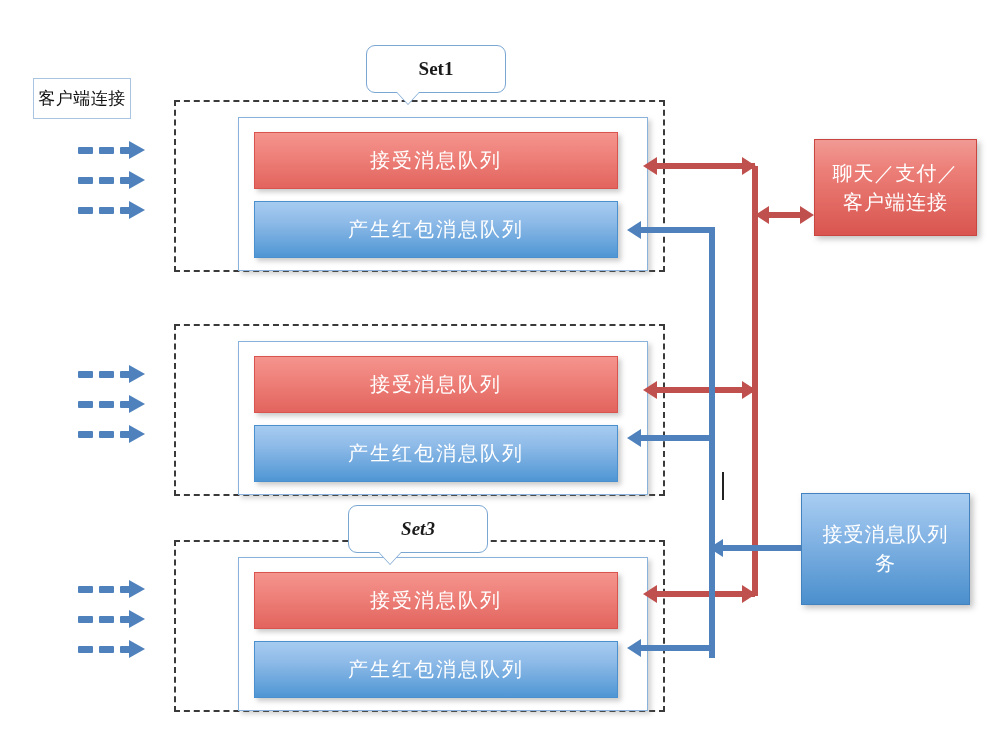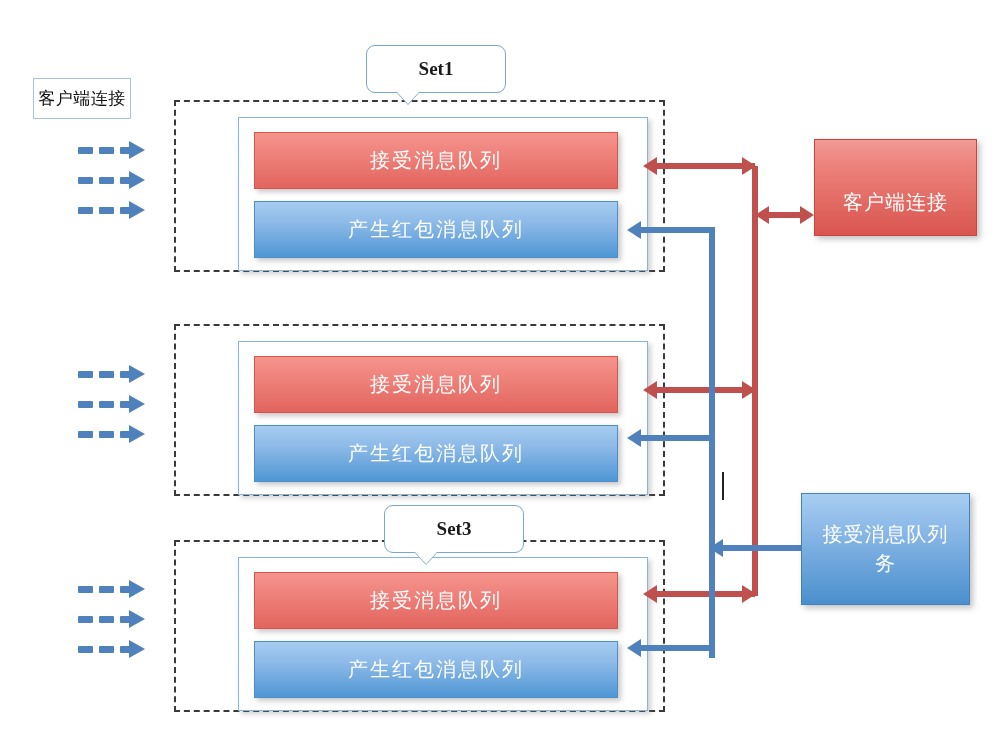--- a/index.html
+++ b/index.html
@@ -193,21 +193,21 @@
       <div class="queue queue-blue">产生红包消息队列</div>
     </div>
   </div>
 
   <div class="abs set-dashed" style="top:540px;height:172px;">
     <div class="set-inner" style="left:62px;top:15px;width:408px;height:152px;">
       <div class="queue queue-red">接受消息队列</div>
       <div class="queue queue-blue">产生红包消息队列</div>
     </div>
   </div>
-  <div class="abs callout" style="left:384px;top:505px;">
+  <div class="abs callout" style="left:348px;top:505px;font-style:italic;">
     <span>Set3</span>
     <span class="tail"></span>
   </div>
 
   <div class="ln ln-red" style="left:752px;top:166px;width:6px;height:430px;"></div>
 
   <div class="ln ln-red" style="left:655px;top:163px;width:100px;height:6px;"></div>
   <div class="arrow arr-left-red" style="left:643px;top:157px;"></div>
   <div class="arrow arr-right-red" style="left:742px;top:157px;"></div>
 
@@ -234,21 +234,21 @@
   <div class="ln ln-blue" style="left:640px;top:645px;width:75px;height:6px;"></div>
   <div class="arrow arr-left-blue" style="left:627px;top:639px;"></div>
 
   <div class="ln ln-blue" style="left:722px;top:545px;width:82px;height:6px;"></div>
   <div class="arrow arr-left-blue" style="left:709px;top:539px;"></div>
 
   <div class="tickmark" style="left:722px;top:472px;width:2px;height:28px;"></div>
 
   <div class="svc svc-red">
     <span>
-      <br>
+      <span>聊天／支付／</span><br>
       <span>客户端连接</span>
     </span>
   </div>
 
   <div class="svc svc-blue">
     <span>
       <span>接受消息队列</span><br>
       <span>务</span>
     </span>
   </div>

